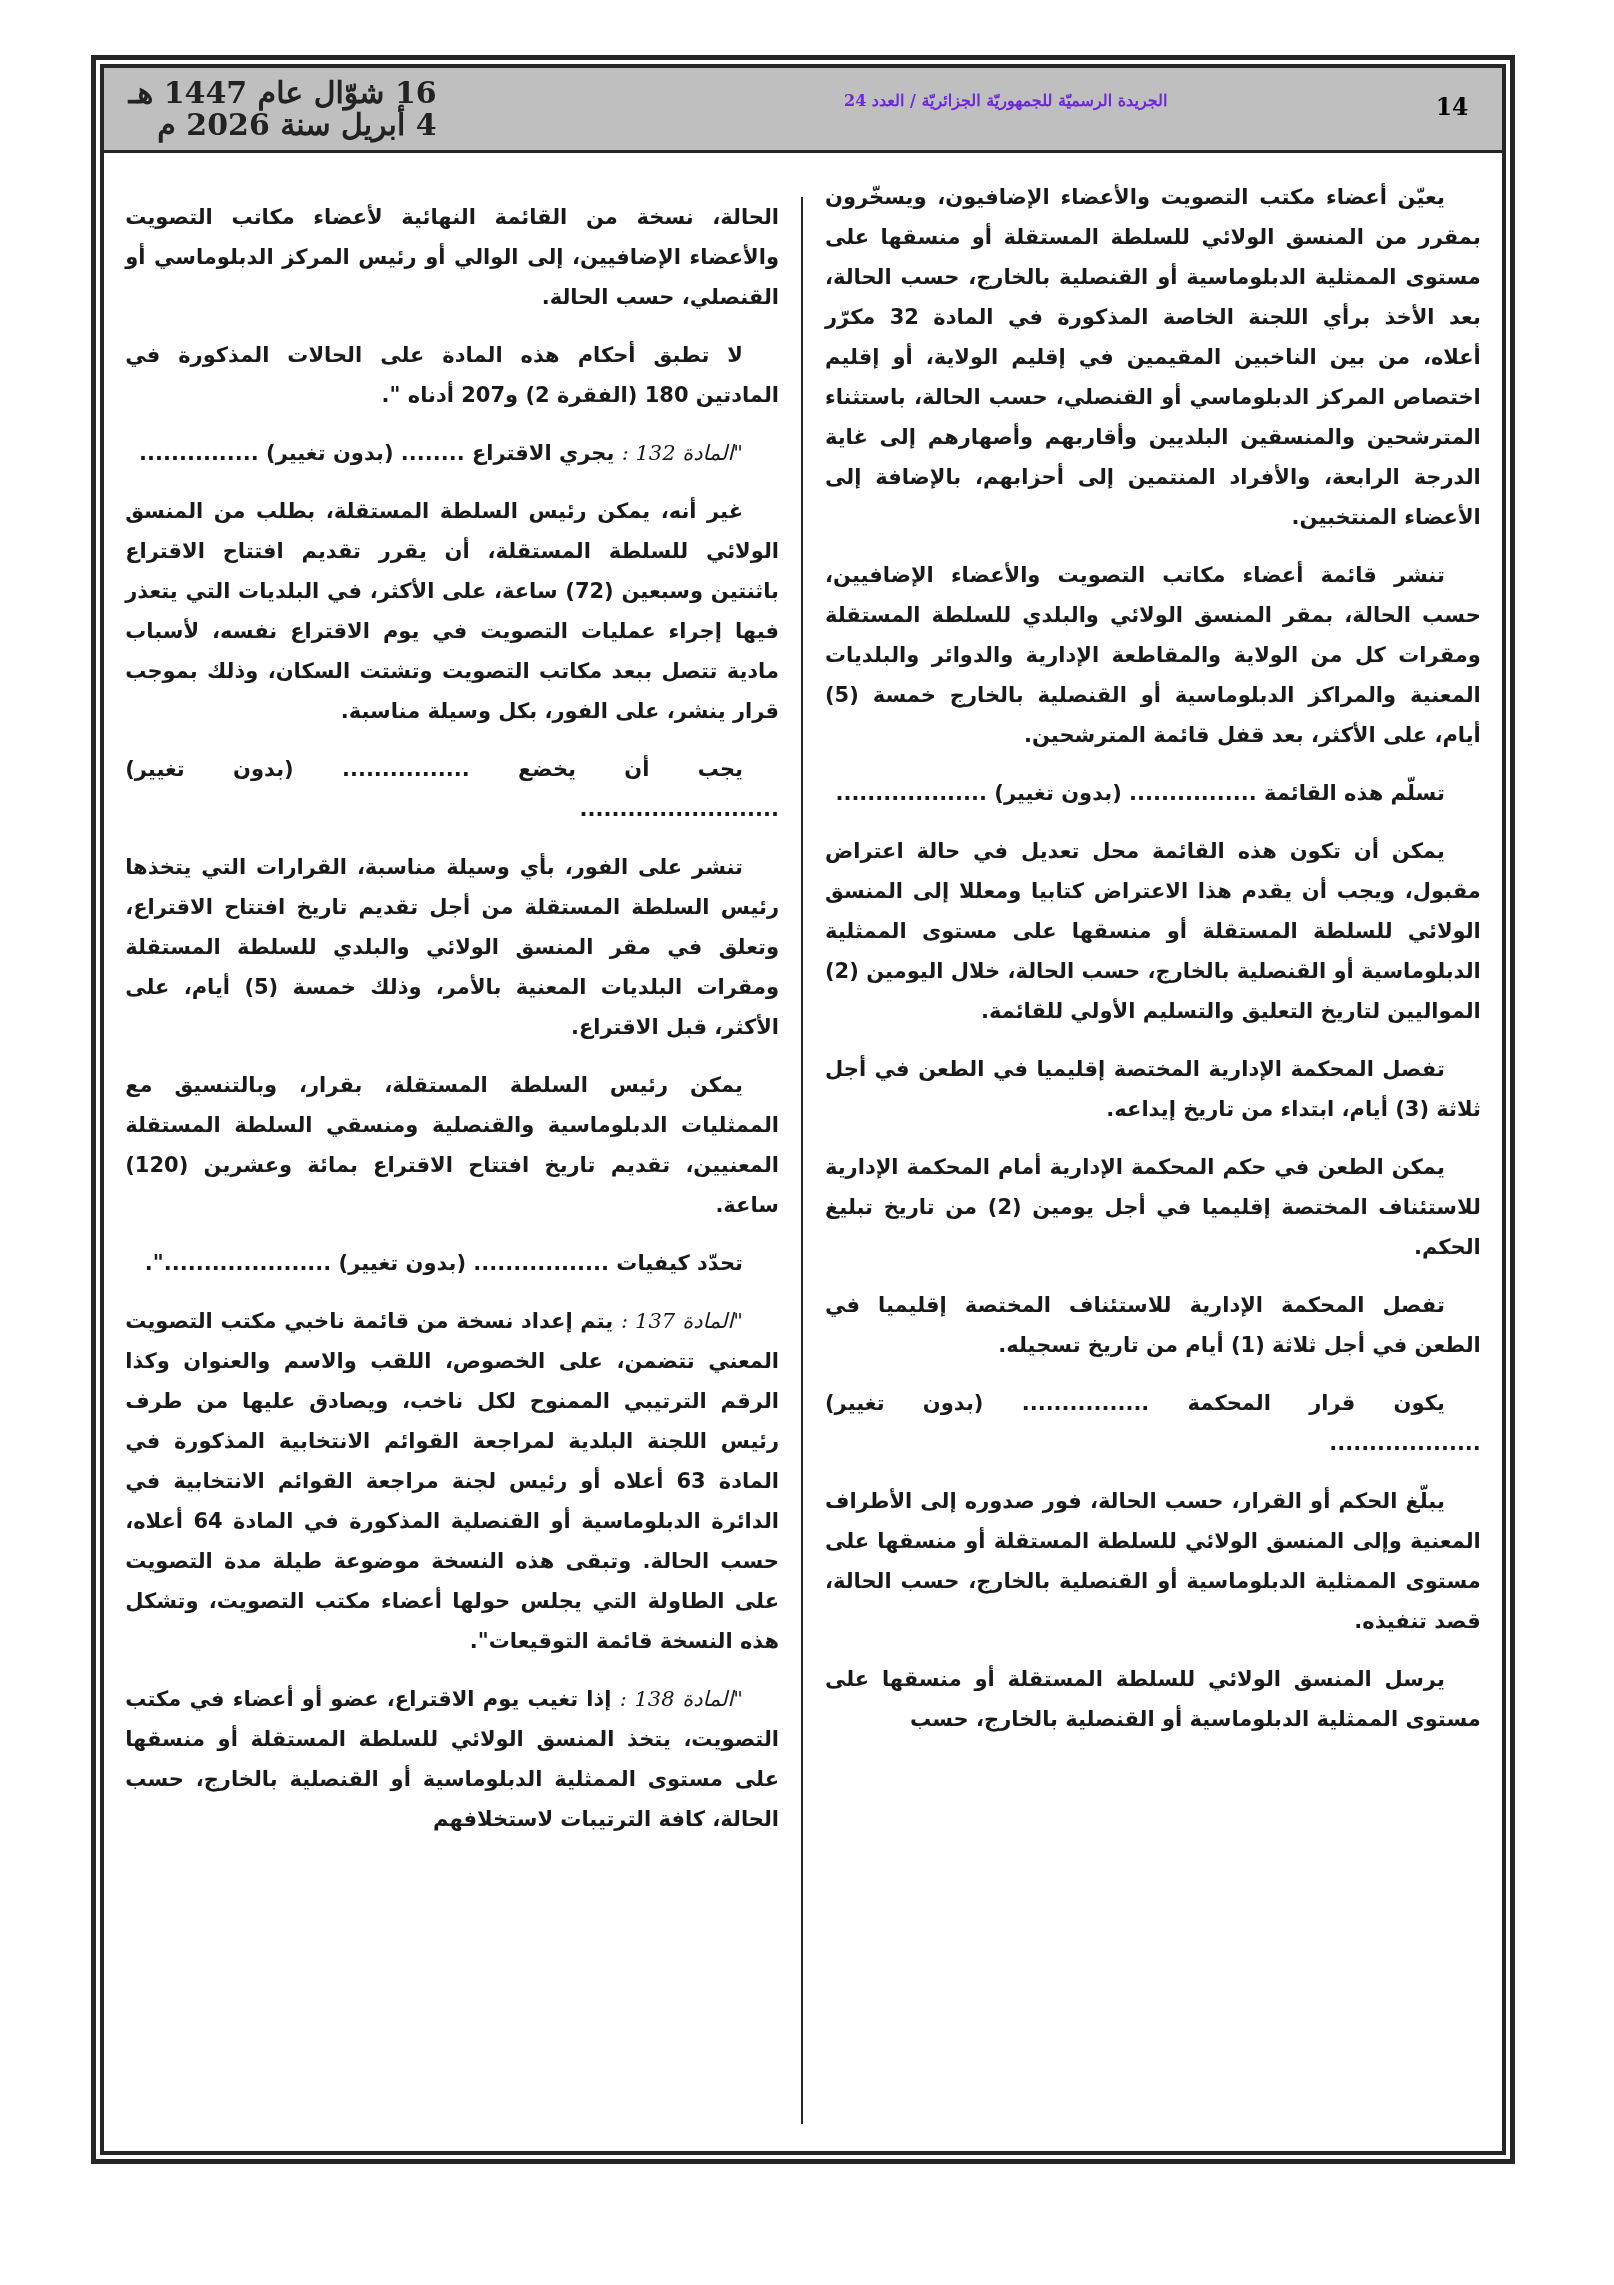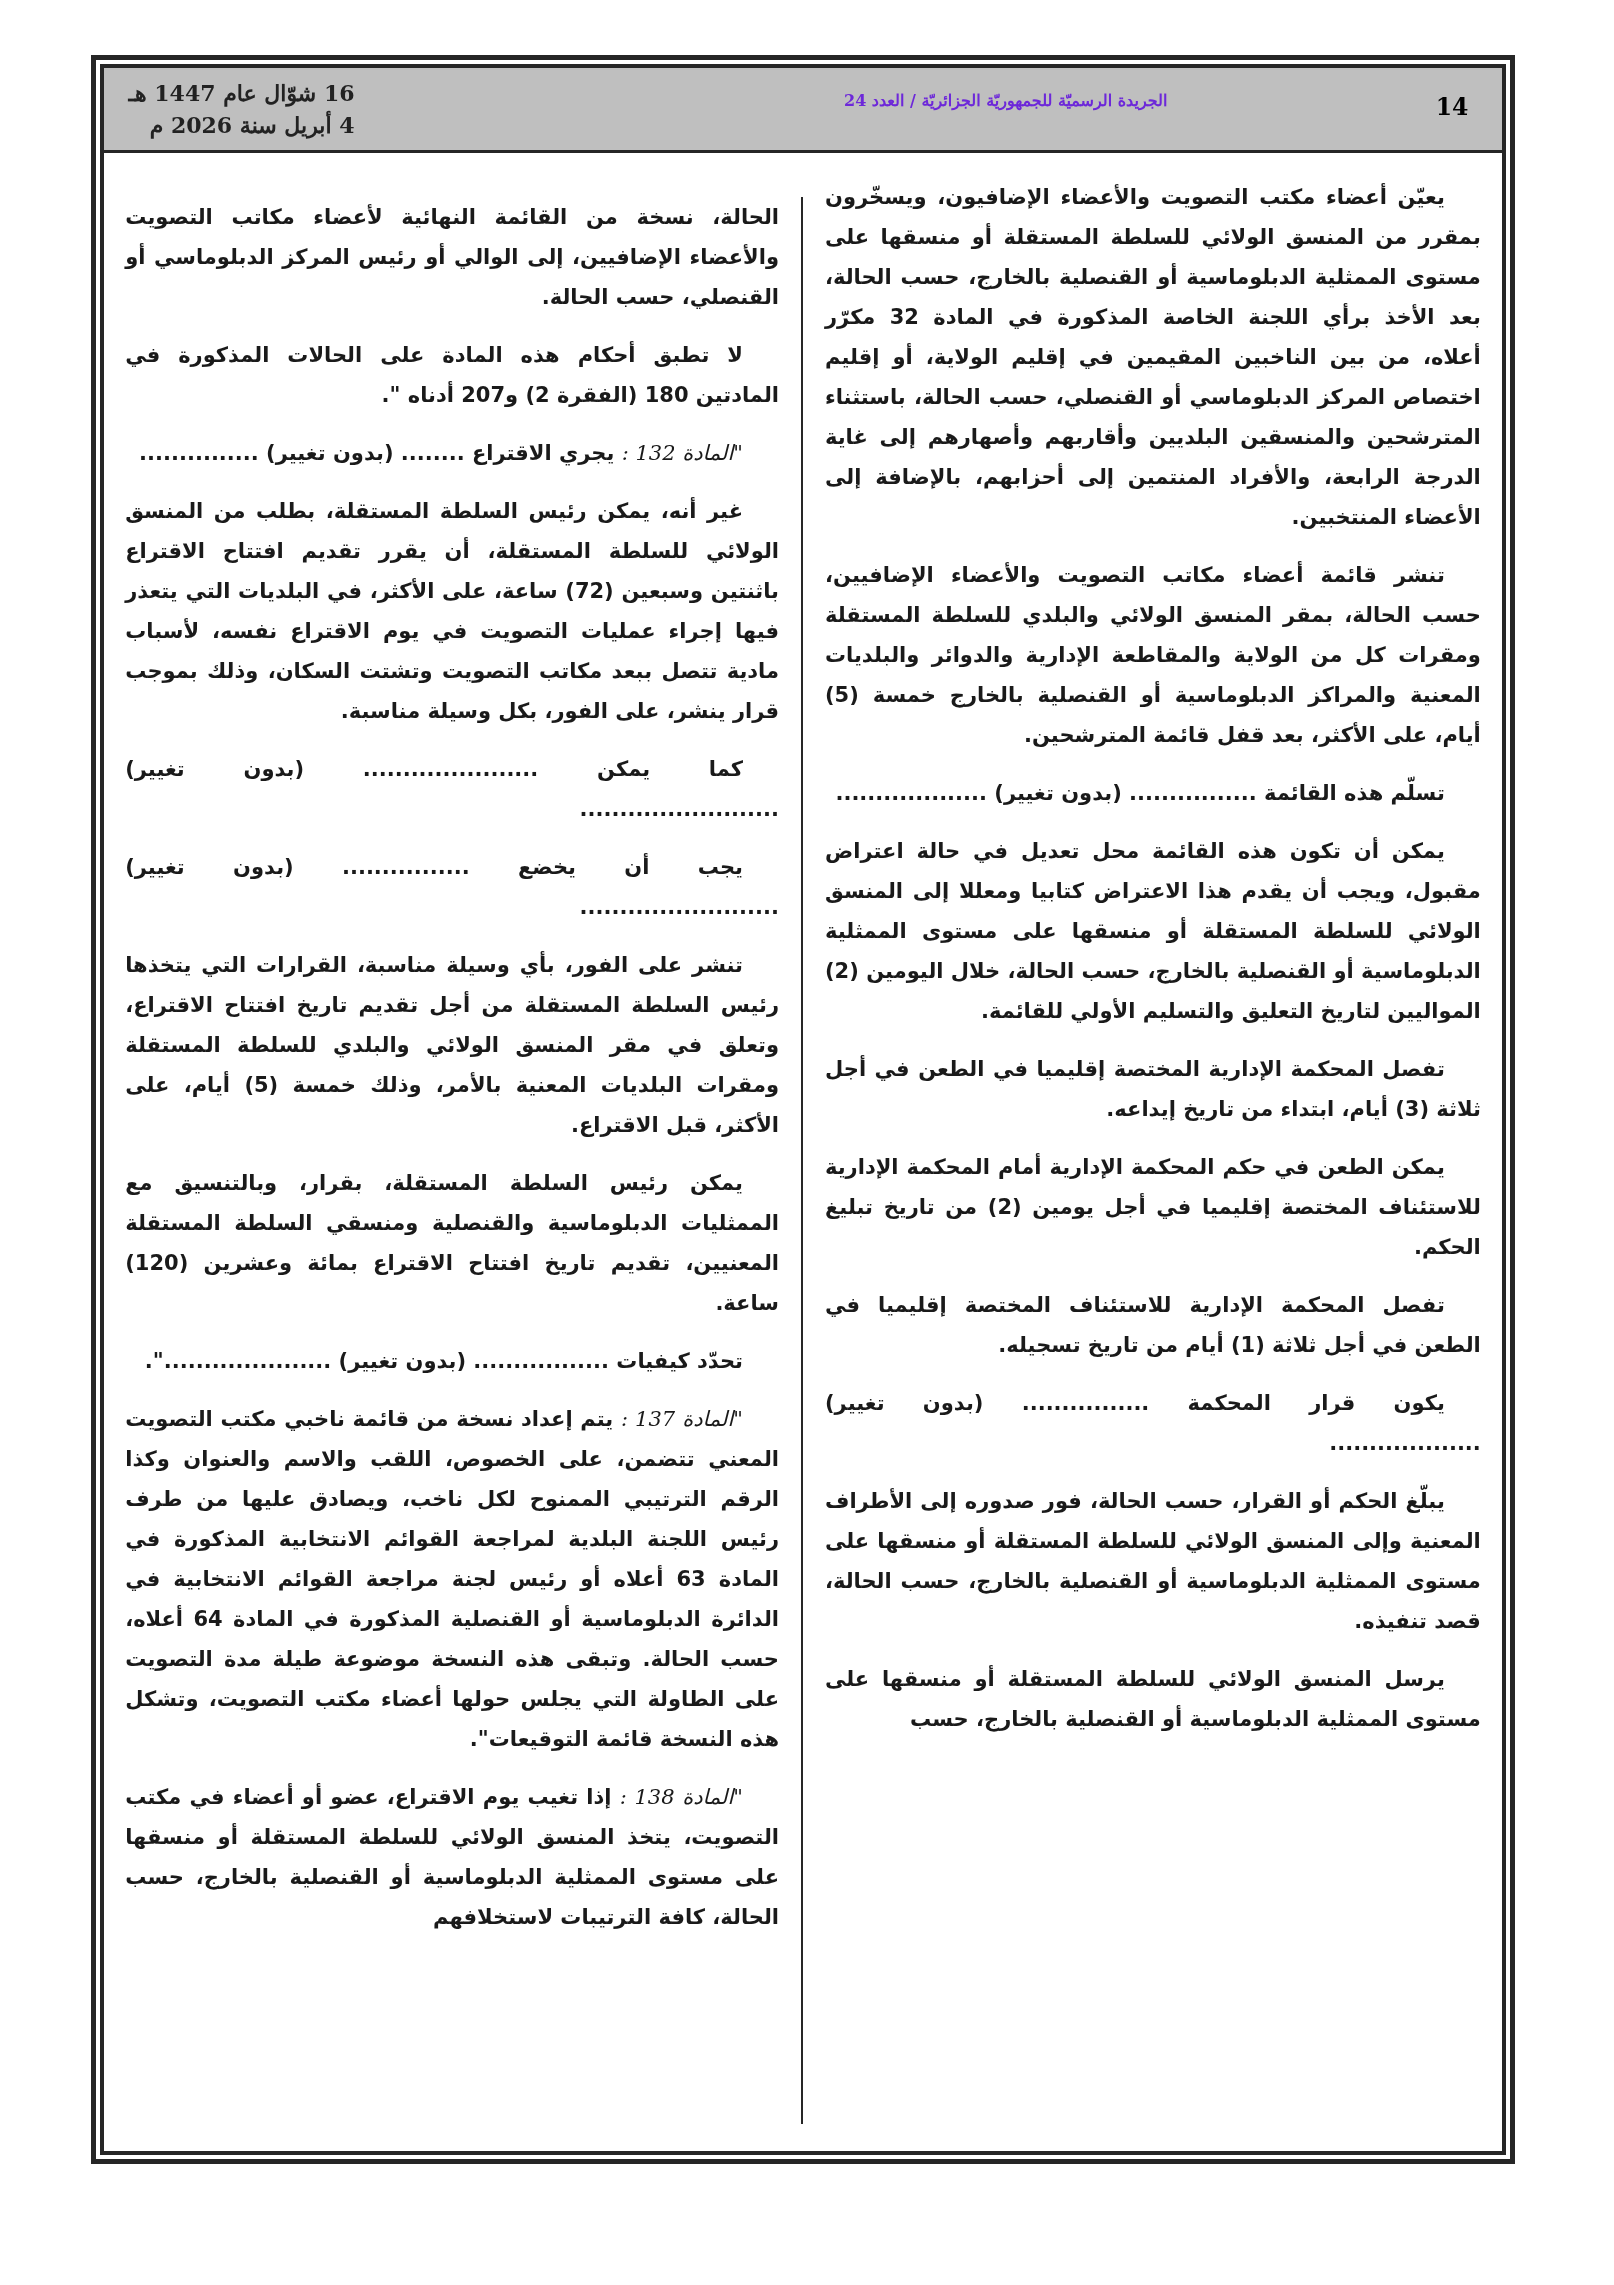--- a/index.html
+++ b/index.html
@@ -20,21 +20,21 @@
     background: #bfbfbf; border-bottom: 3.6px solid #262626;
     font-family: "DejaVu Serif", serif; font-weight: bold;
   }
   .page-number {
     position: absolute; right: 34px; top: 25px; font-size: 23.5px; color: #000000;
   }
   .journal-title {
     position: absolute; right: 335px; top: 23.5px; font-size: 16px; color: #6d28d9; white-space: nowrap;
   }
   .issue-date {
-    position: absolute; left: 25px; top: 9px; font-size: 22px; line-height: 32px; color: #222; text-align: right; white-space: nowrap;
+    position: absolute; left: 25px; top: 9px; font-size: 30px; line-height: 32px; color: #222; text-align: right; white-space: nowrap;
   }
 
   .content {
     position: absolute; top: 109px; left: 18px; right: 18px; bottom: 27px;
     display: flex; flex-direction: row;
   }
   .column {
     width: 50%; padding: 0 14.5px;
     font-family: "DejaVu Sans", sans-serif; font-weight: bold;
     font-size: 21px; line-height: 40px; text-align: justify; text-align-last: right;
@@ -72,21 +72,20 @@
           <p class="para"><span>تفصل المحكمة الإدارية للاستئناف المختصة إقليميا في الطعن في أجل ثلاثة (1) أيام من تاريخ تسجيله.</span></p>
           <p class="para"><span>يكون قرار المحكمة ................ (بدون تغيير) ...................</span></p>
           <p class="para"><span>يبلّغ الحكم أو القرار، حسب الحالة، فور صدوره إلى الأطراف المعنية وإلى المنسق الولائي للسلطة المستقلة أو منسقها على مستوى الممثلية الدبلوماسية أو القنصلية بالخارج، حسب الحالة، قصد تنفيذه.</span></p>
           <p class="para"><span>يرسل المنسق الولائي للسلطة المستقلة أو منسقها على مستوى الممثلية الدبلوماسية أو القنصلية بالخارج، حسب</span></p>
         </div>
       <div class="column column-left" id="col-left">
           <p class="para no-indent"><span>الحالة، نسخة من القائمة النهائية لأعضاء مكاتب التصويت والأعضاء الإضافيين، إلى الوالي أو رئيس المركز الدبلوماسي أو القنصلي، حسب الحالة.</span></p>
           <p class="para"><span>لا تطبق أحكام هذه المادة على الحالات المذكورة في المادتين 180 (الفقرة 2) و207 أدناه ".</span></p>
           <p class="para"><span class="article-num">"المادة 132 :</span><span> يجري الاقتراع ........ (بدون تغيير) ...............</span></p>
           <p class="para"><span>غير أنه، يمكن رئيس السلطة المستقلة، بطلب من المنسق الولائي للسلطة المستقلة، أن يقرر تقديم افتتاح الاقتراع باثنتين وسبعين (72) ساعة، على الأكثر، في البلديات التي يتعذر فيها إجراء عمليات التصويت في يوم الاقتراع نفسه، لأسباب مادية تتصل ببعد مكاتب التصويت وتشتت السكان، وذلك بموجب قرار ينشر، على الفور، بكل وسيلة مناسبة.</span></p>
-          <p class="para"><span>كما يمكن ...................... (بدون تغيير) .........................</span></p>
           <p class="para"><span>يجب أن يخضع ................ (بدون تغيير) .........................</span></p>
           <p class="para"><span>تنشر على الفور، بأي وسيلة مناسبة، القرارات التي يتخذها رئيس السلطة المستقلة من أجل تقديم تاريخ افتتاح الاقتراع، وتعلق في مقر المنسق الولائي والبلدي للسلطة المستقلة ومقرات البلديات المعنية بالأمر، وذلك خمسة (5) أيام، على الأكثر، قبل الاقتراع.</span></p>
           <p class="para"><span>يمكن رئيس السلطة المستقلة، بقرار، وبالتنسيق مع الممثليات الدبلوماسية والقنصلية ومنسقي السلطة المستقلة المعنيين، تقديم تاريخ افتتاح الاقتراع بمائة وعشرين (120) ساعة.</span></p>
           <p class="para"><span>تحدّد كيفيات ................. (بدون تغيير) .....................".</span></p>
           <p class="para"><span class="article-num">"المادة 137 :</span><span> يتم إعداد نسخة من قائمة ناخبي مكتب التصويت المعني تتضمن، على الخصوص، اللقب والاسم والعنوان وكذا الرقم الترتيبي الممنوح لكل ناخب، ويصادق عليها من طرف رئيس اللجنة البلدية لمراجعة القوائم الانتخابية المذكورة في المادة 63 أعلاه أو رئيس لجنة مراجعة القوائم الانتخابية في الدائرة الدبلوماسية أو القنصلية المذكورة في المادة 64 أعلاه، حسب الحالة. وتبقى هذه النسخة موضوعة طيلة مدة التصويت على الطاولة التي يجلس حولها أعضاء مكتب التصويت، وتشكل هذه النسخة قائمة التوقيعات".</span></p>
           <p class="para"><span class="article-num">"المادة 138 :</span><span> إذا تغيب يوم الاقتراع، عضو أو أعضاء في مكتب التصويت، يتخذ المنسق الولائي للسلطة المستقلة أو منسقها على مستوى الممثلية الدبلوماسية أو القنصلية بالخارج، حسب الحالة، كافة الترتيبات لاستخلافهم</span></p>
         </div>
     </div>
 
   </div>

